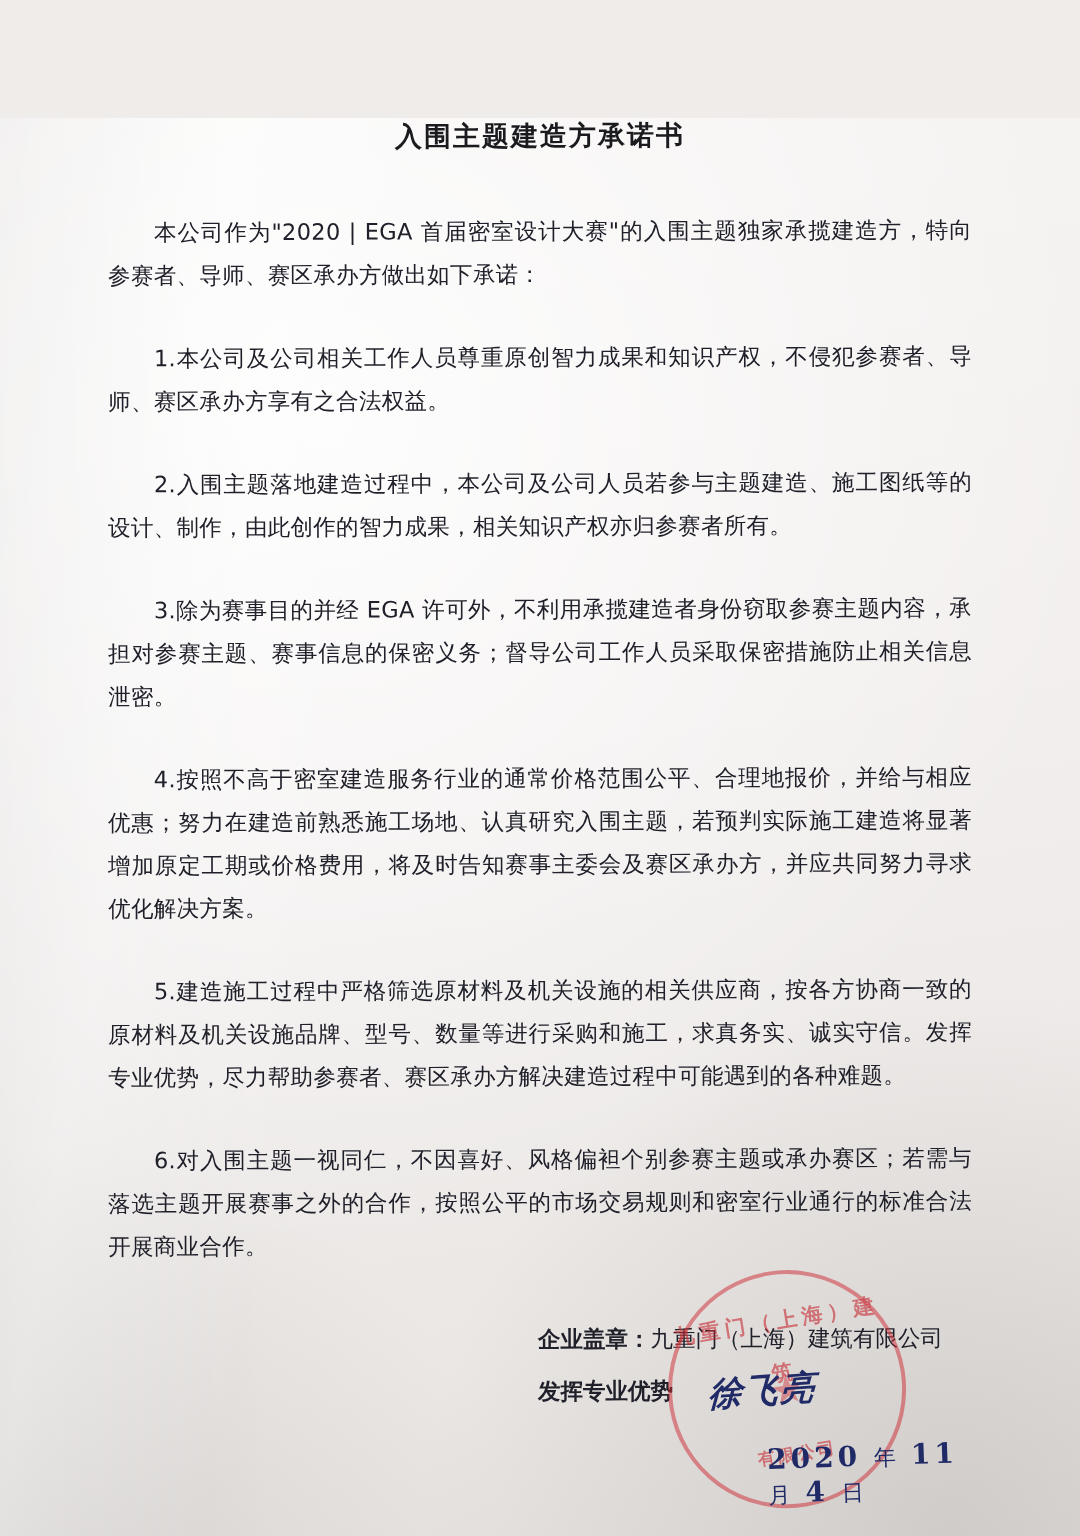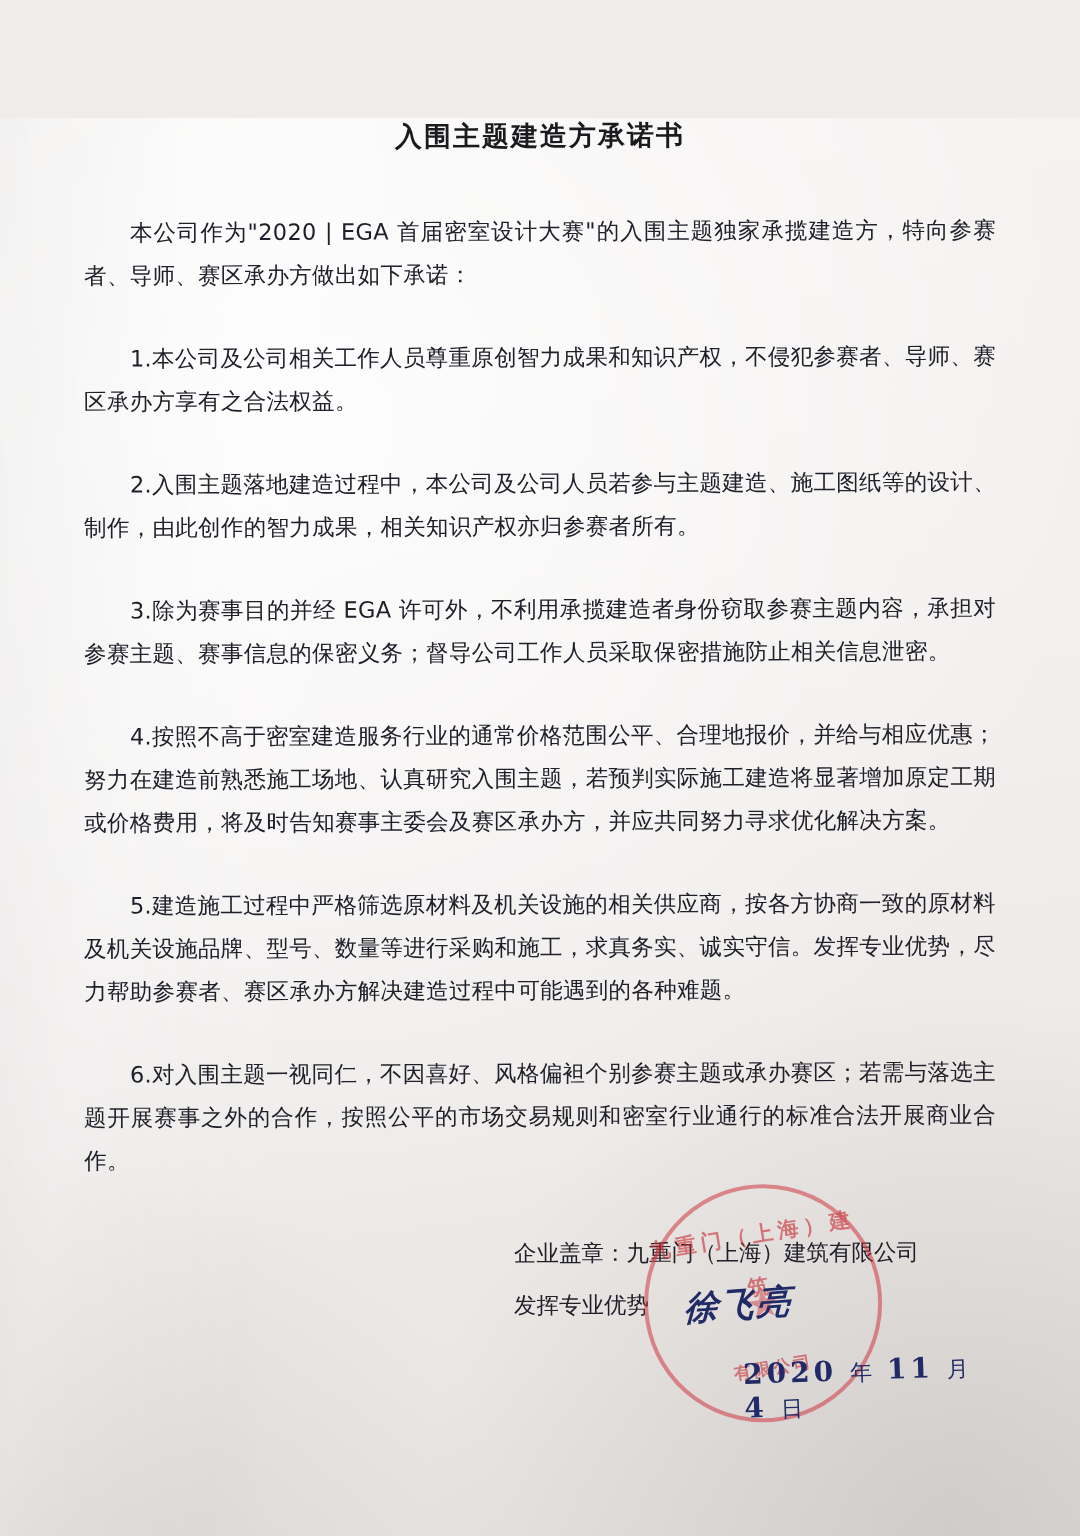--- a/index.html
+++ b/index.html
@@ -31,21 +31,21 @@
     position: absolute;
     inset: 0;
     background:
       linear-gradient(100deg, rgba(255,255,255,0.0) 0%, rgba(255,255,255,0.35) 18%, rgba(255,255,255,0.0) 34%),
       linear-gradient(88deg, rgba(0,0,0,0.03) 0%, rgba(0,0,0,0.0) 25%);
     pointer-events: none;
   }
   .doc {
     position: relative;
     z-index: 2;
-    padding: 0 84px;
+    padding: 0 108px;
     box-sizing: border-box;
   }
   .title {
     text-align: center;
     font-family: "DejaVu Sans", "Liberation Sans", sans-serif;
     font-weight: bold;
     font-size: 27px;
     letter-spacing: 2px;
     color: #1b1b1f;
     margin-top: 118px;
@@ -71,21 +71,21 @@
     margin-top: 46px;
     padding-left: 430px;
     font-size: 22.5px;
     line-height: 52px;
     color: #20202a;
     transform: rotate(-0.2deg);
   }
   .sign-row {
     white-space: nowrap;
   }
-  .sign-label { color: #20202a; }
+  .sign-label { color: #20202a; font-weight: bold; }
   .sign-value { color: #20202a; }
 
   
   .handwriting {
     font-family: "DejaVu Serif", "Liberation Serif", serif;
     color: #1f2a66;
     font-size: 34px;
     font-style: italic;
     font-weight: bold;
     letter-spacing: 2px;

